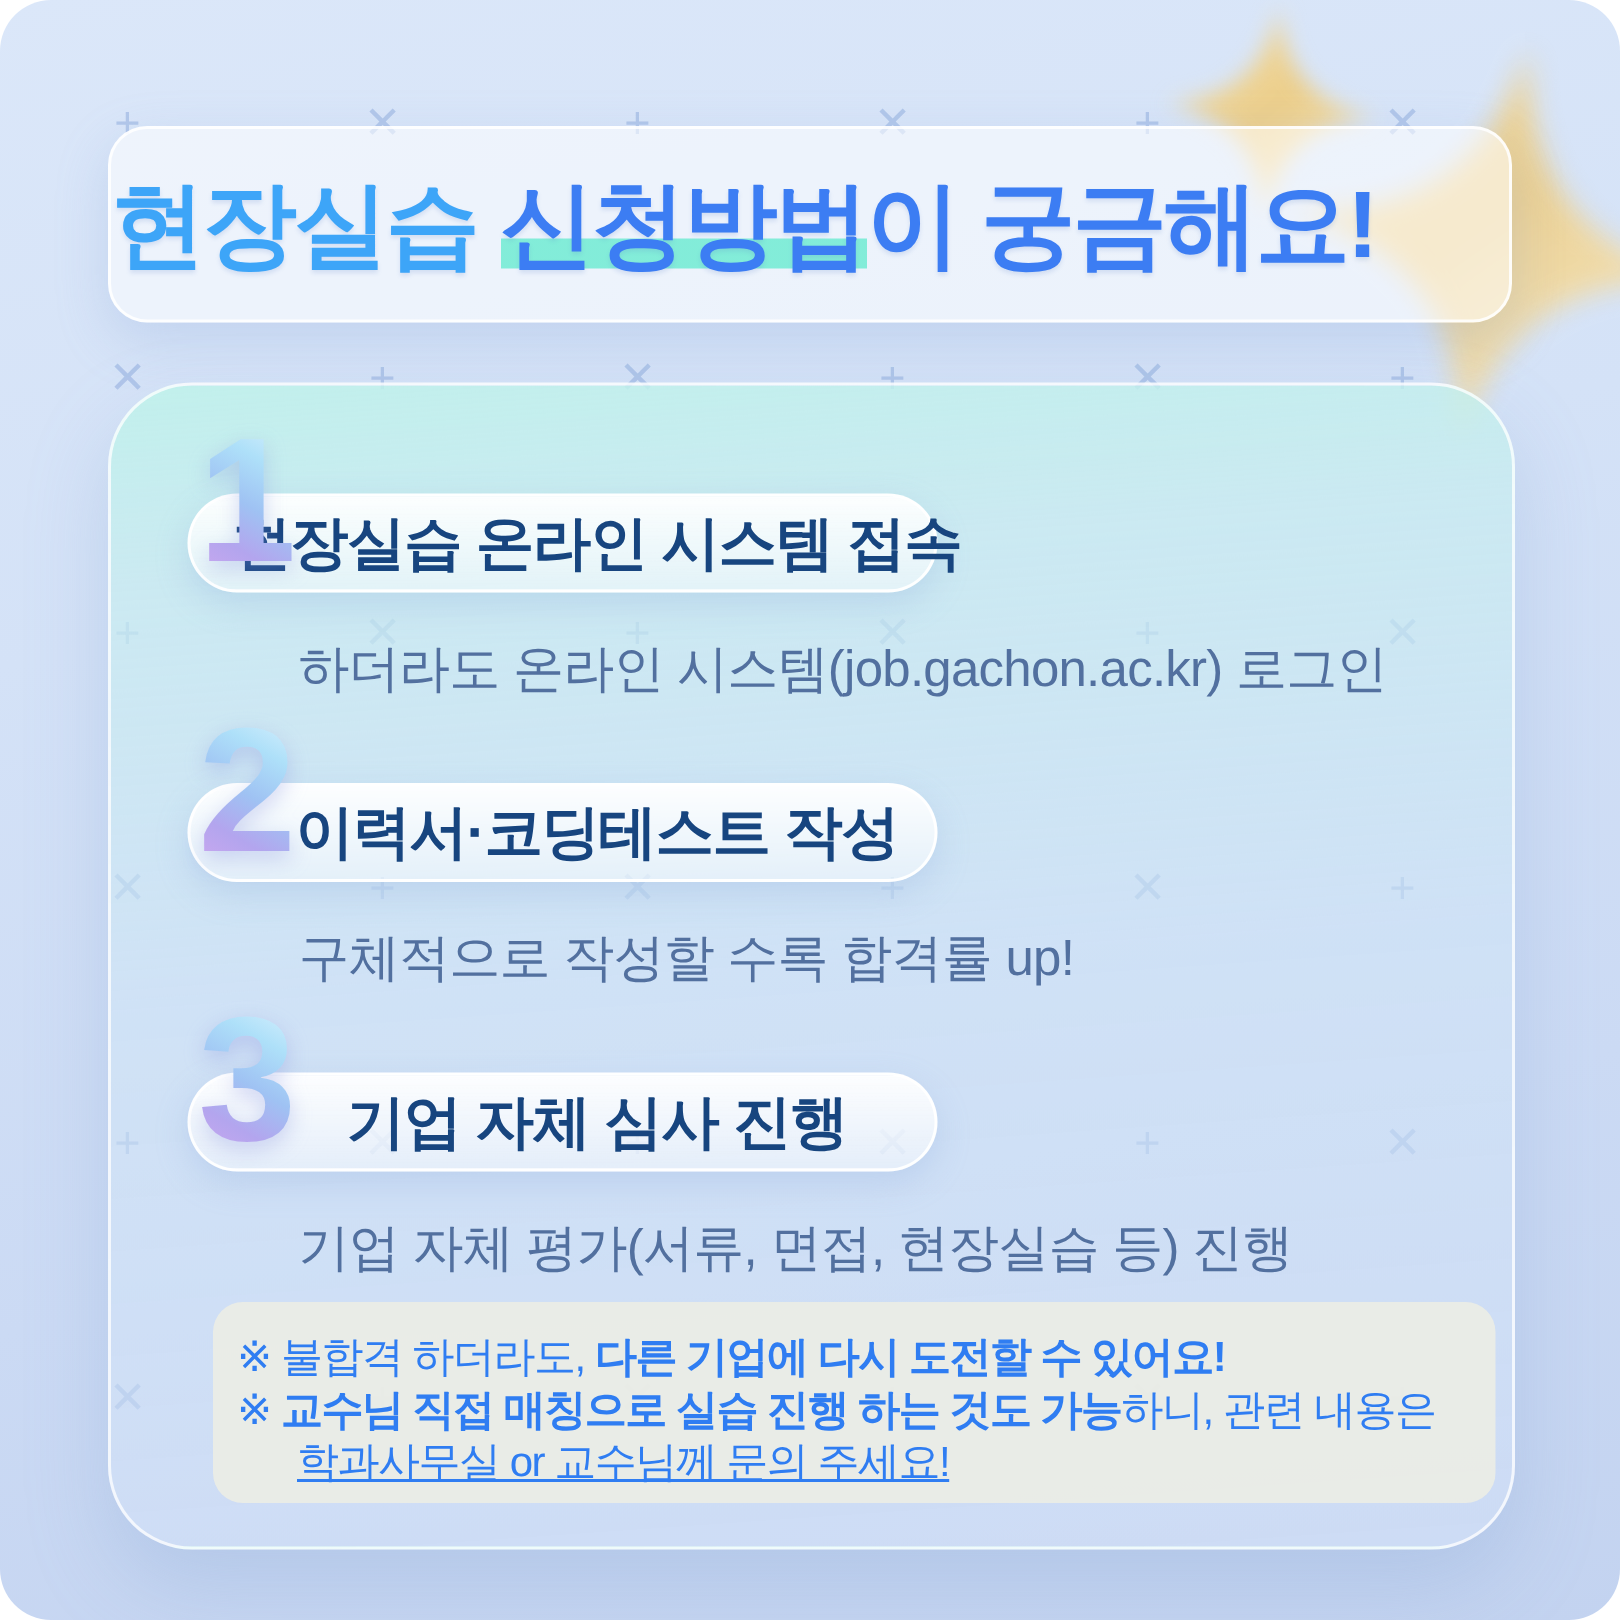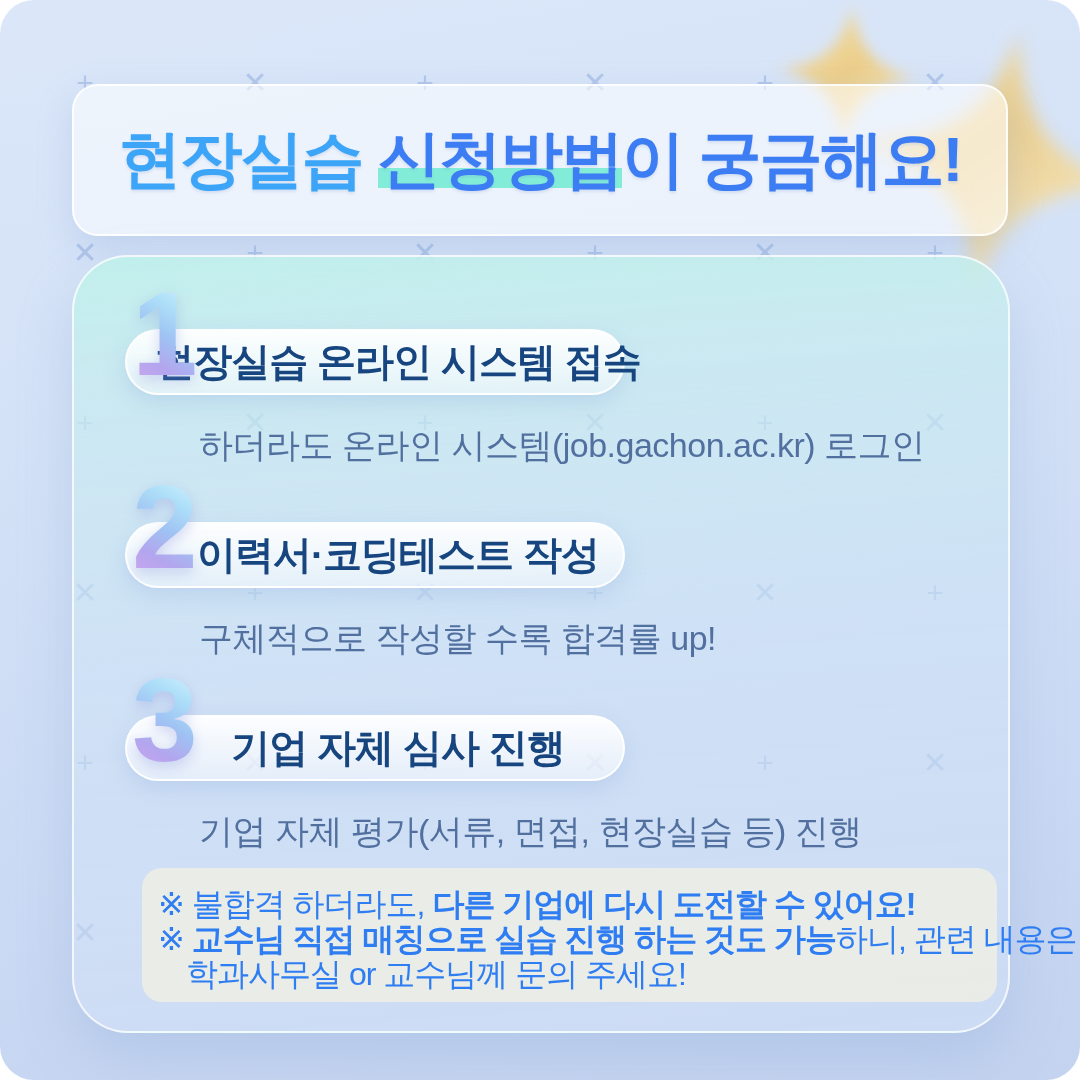--- a/index.html
+++ b/index.html
@@ -14,26 +14,26 @@
   .mark{
     position:absolute;width:34px;height:34px;line-height:34px;text-align:center;
     font-size:30px;font-weight:400;color:rgba(124,157,214,0.42);
   }
   
   .star{position:absolute;z-index:2;}
   .star-small{left:778px;top:4px;width:140px;height:140px;filter:blur(7px);transform:rotate(4deg);}
   .star-large{left:862px;top:14px;width:268px;height:300px;filter:blur(9px);transform:rotate(10deg);opacity:0.97;}
   
   .title-card{
-    position:absolute;left:72px;top:84px;width:936px;height:152px;z-index:3;
+    position:absolute;left:72px;top:84px;width:936px;height:131px;z-index:3;
     background:rgba(255,255,255,0.55);
     border:2px solid rgba(255,255,255,0.85);
     border-radius:26px;
     box-shadow:0 12px 34px rgba(138,164,214,0.28);
-    display:flex;align-items:center;justify-content:center;
+    display:flex;align-items:center;justify-content:flex-start;
   }
   .title{
     font-size:63px;font-weight:800;letter-spacing:-2px;white-space:nowrap;
     text-shadow:0 2px 3px rgba(90,130,200,0.18);
   }
   .t-sky{color:#3da5f8;}
   .t-royal{color:#3c7df3;}
   .t-hl{
     color:#3c7df3;
     background-image:linear-gradient(rgba(125,236,215,0.95),rgba(125,236,215,0.95));
@@ -68,25 +68,25 @@
   .step-desc{
     position:absolute;left:125px;top:144px;
     font-size:34px;font-weight:400;color:#52709f;letter-spacing:-0.5px;white-space:nowrap;
   }
   
   .notes{
     position:absolute;left:68px;top:611px;width:855px;height:134px;
     background:rgba(236,237,229,0.92);
     border-radius:20px;
     padding:19px 18px 0 16px;
-    color:#2f7df2;font-size:32px;letter-spacing:-1px;line-height:35px;
+    color:#2f7df2;font-size:28px;letter-spacing:-1px;line-height:35px;
   }
   .note-row{white-space:nowrap;}
   .note-row-2{}
-  .note-cont{margin-left:28px;}
+  .note-cont{margin-left:40px;text-decoration:underline;}
   .nb{font-weight:700;}
   .nr{font-weight:400;}
 </style>
 </head>
 <body>
 
 <div class="poster">
 
   <div class="bg-marks">
       <span class="mark" style="left: 68px; top: 66px;">+</span>

